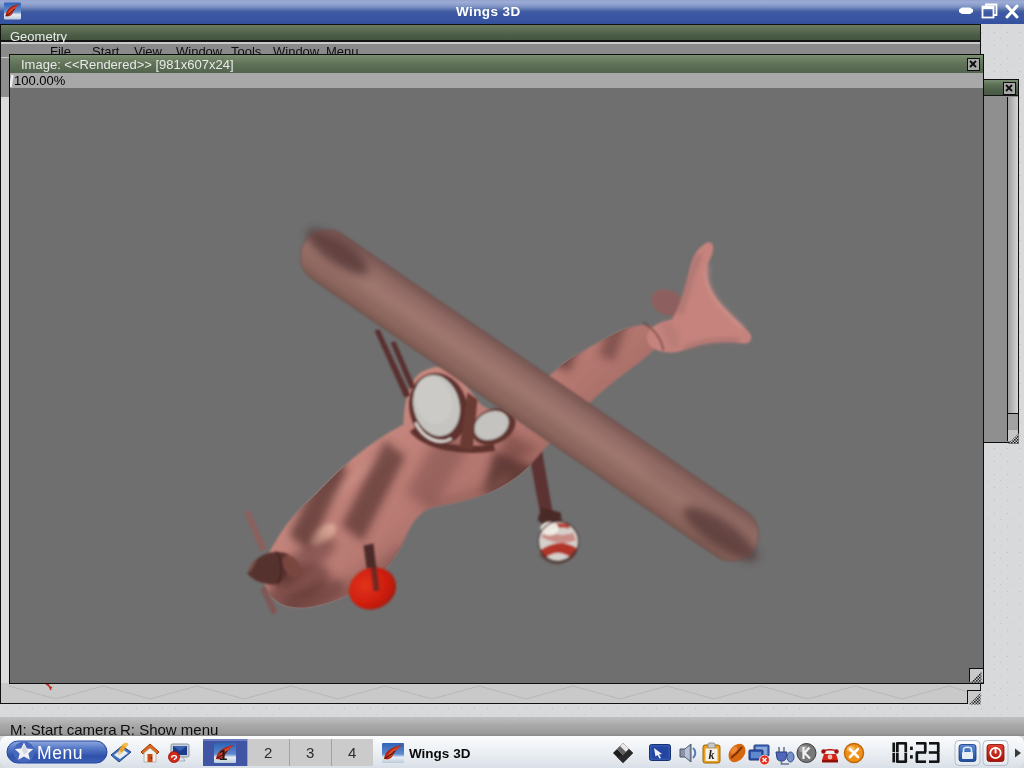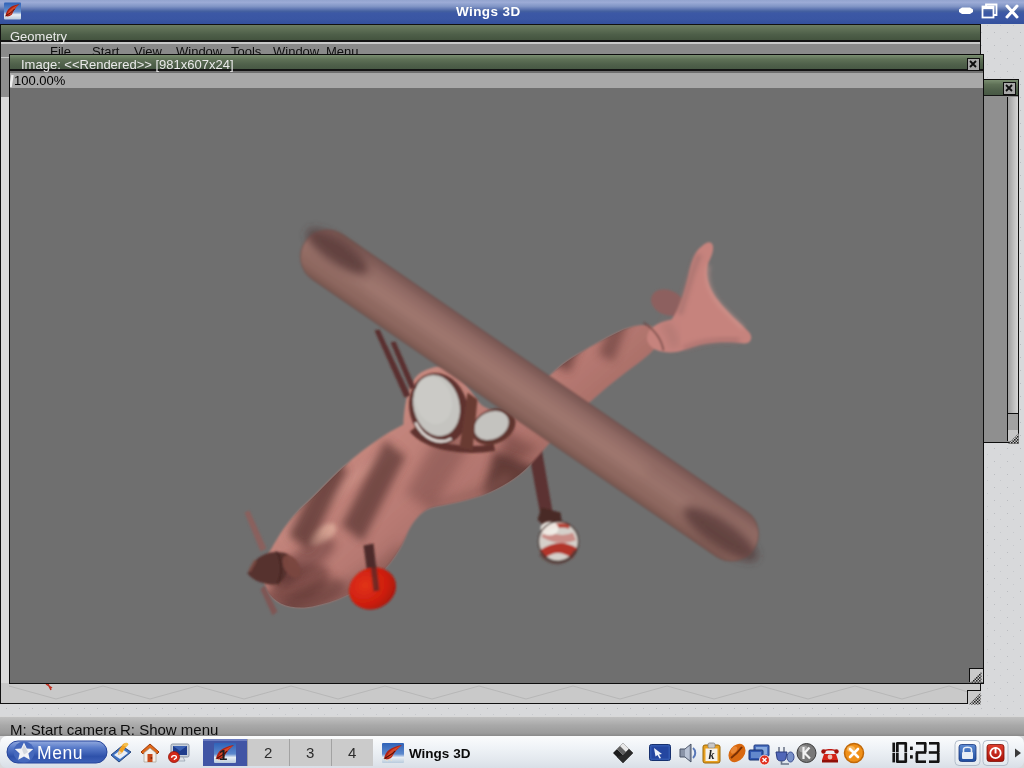--- a/index.html
+++ b/index.html
@@ -25,21 +25,21 @@
   #gtitle span { position:absolute; left:9px; top:4px; color:#e9e9e9; font-size:13px; }
   #gmenu { position:absolute; left:0; top:18.5px; width:100%; height:13px; background:#8a8a8a; color:#101010; font-size:13px; }
   #gmenu span { position:absolute; top:0;margin-left:41px; }
   #gint { position:absolute; left:0; top:33px; width:978px; height:644px; background:#8e8e8e; }
   
   #gleft { position:absolute; left:0; top:72px; width:8px; height:586px; background:#dadada; }
   
   #gbot { position:absolute; left:0; top:658px; width:978px; height:19px; background:#c9c9c9; }
   
   #iwin { left:9px; top:54px; width:975px; height:630px; background:#6f6f6f; border:1.5px solid #0d0d0d; }
-  #ititle { position:absolute; left:0; top:0; width:100%; height:16px;
+  #ititle { position:absolute; left:0; top:0; width:100%; height:32px;
     background: linear-gradient(#7a8e70 0%, #5f7157 30%, #50614b 65%, #475844 100%);
     border-bottom:2px solid #131313; }
   #ititle span { position:absolute; left:11px; top:1.5px; color:#e9e9e9; font-size:13px; }
   #izoom { position:absolute; left:0; top:18px; width:100%; height:15px; background:#a8a8a8; color:#000000; font-size:13px; }
   #izoom span { position:absolute; left:4px; top:0px; }
   .xbtn { position:absolute; width:13px; height:13px; background:#a8a8a8; border:1.5px solid #0d0d0d; }
   .xbtn svg { position:absolute; left:0; top:0; }
   
   #rwin { left:983px; top:79px; width:36px; height:364px; background:#8f8f8f; border:1.5px solid #0d0d0d; }
   #rtitle { position:absolute; left:0; top:0; width:100%; height:16px;

